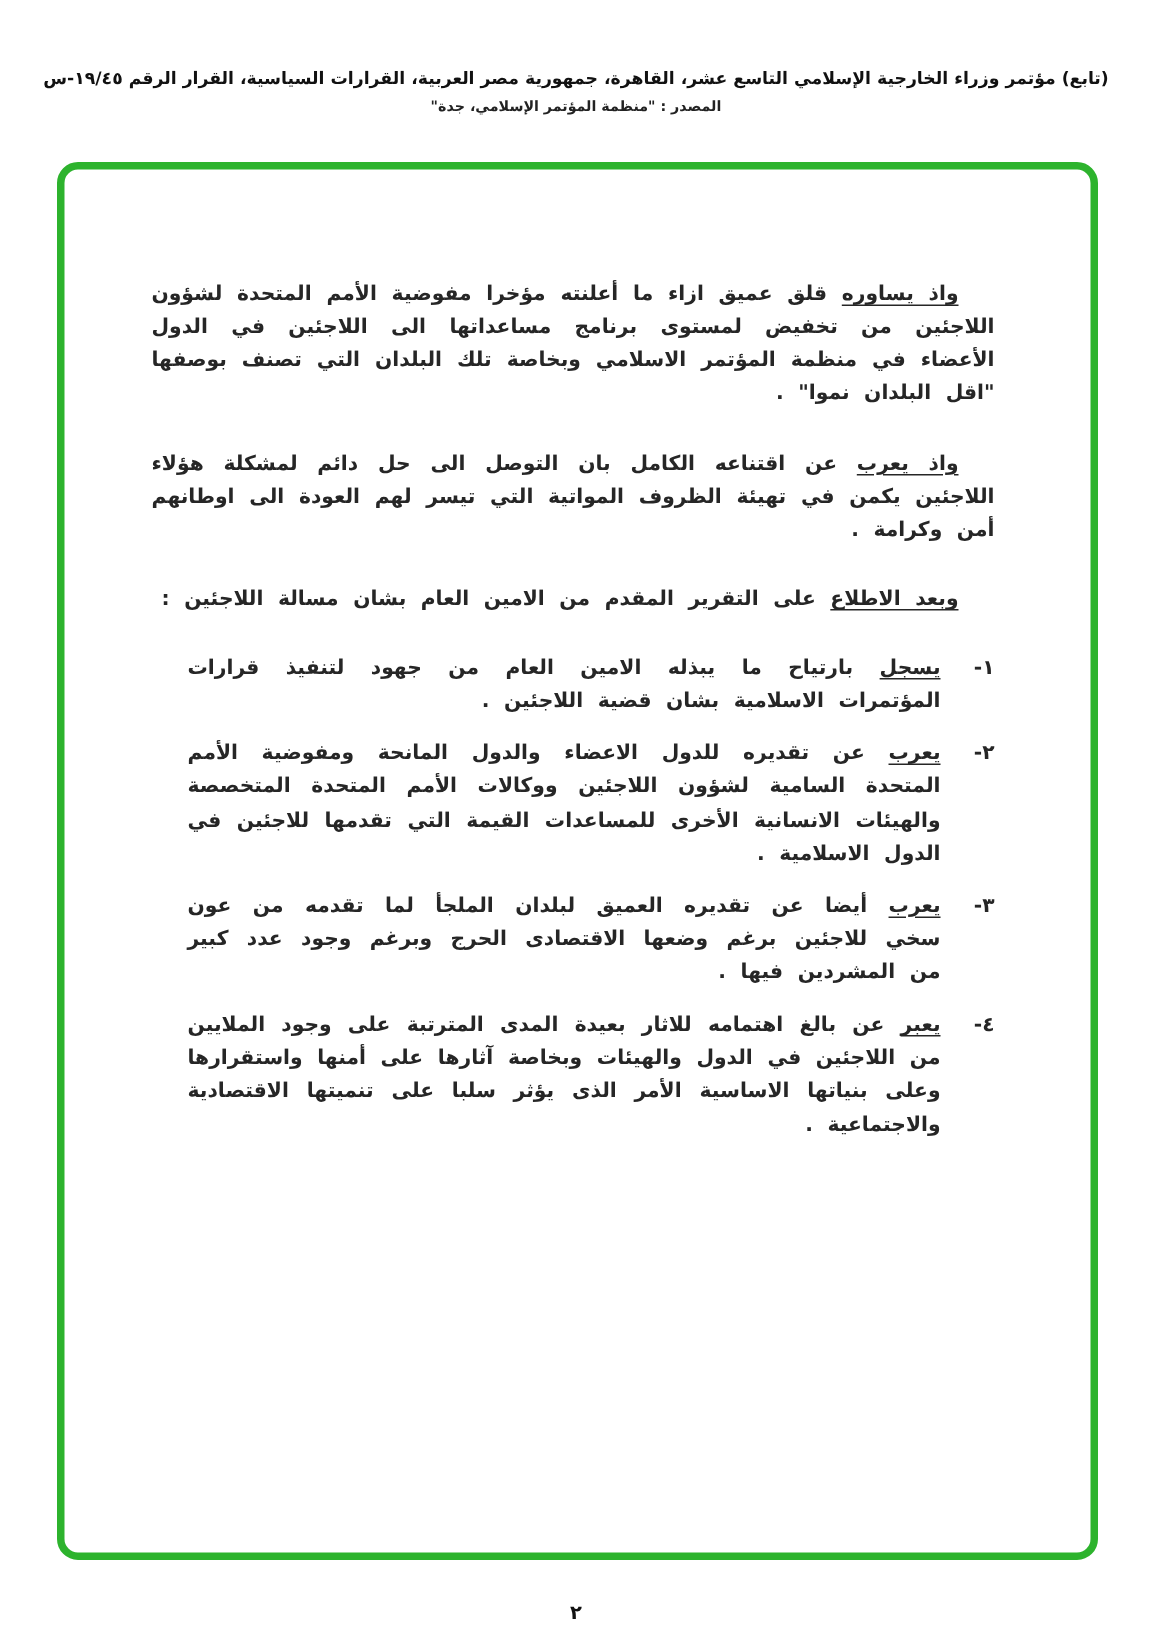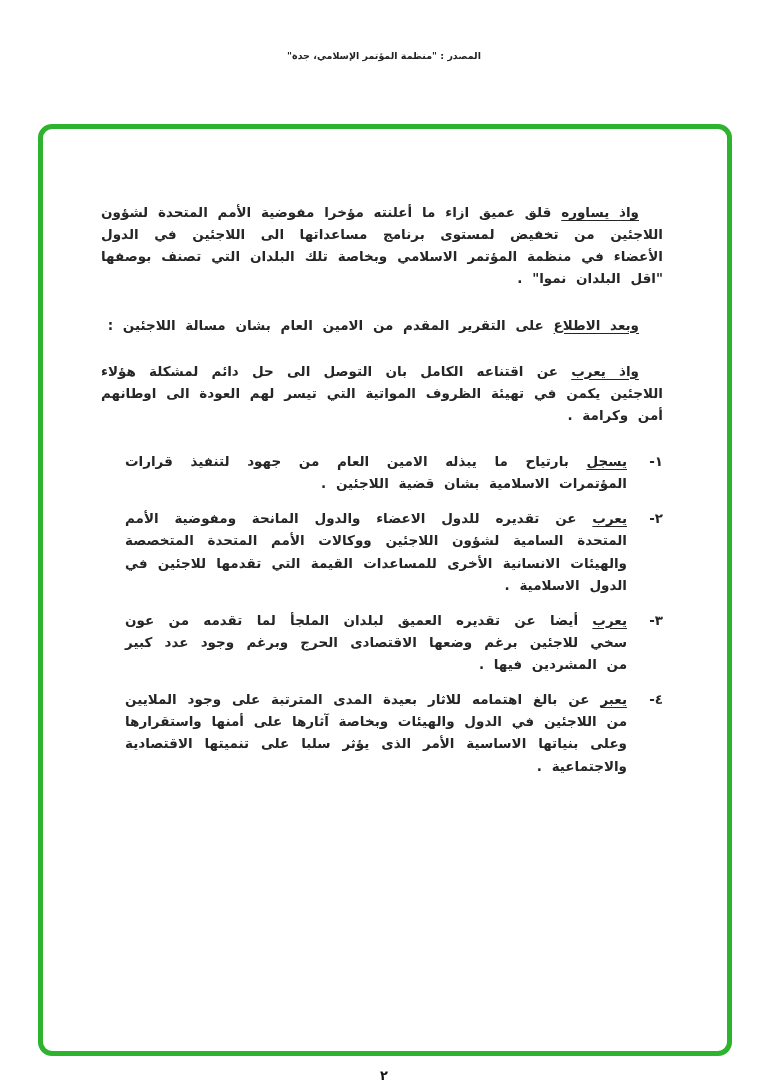--- a/index.html
+++ b/index.html
@@ -17,21 +17,21 @@
   .doc-title{
     font-size:11.5px;font-weight:bold;letter-spacing:0;
     color:#111;line-height:1.4;padding:0 26px;
   }
   .doc-source{
     font-size:9.5px;font-weight:bold;color:#222;margin-top:6px;
   }
 
   
   .frame{
-    position:absolute;left:38px;top:124px;width:694px;height:932px;
+    position:absolute;left:38px;top:108px;width:694px;height:932px;
     box-sizing:border-box;
     border:5px solid #2db32d;
     border-radius:14px;
     background:#ffffff;
   }
   .textblock{
     padding:72px 64px 0 58px;
     font-size:13.5px;
     font-weight:600;
     line-height:1.64;
@@ -55,31 +55,32 @@
     position:absolute;left:0;right:0;bottom:2px;
     text-align:center;font-size:13px;font-weight:bold;color:#111;
   }
 </style>
 </head>
 <body>
 
 <div class="page">
 
   <div class="doc-header">
+    <div class="doc-title">(تابع) مؤتمر وزراء الخارجية الإسلامي التاسع عشر، القاهرة، جمهورية مصر العربية، القرارات السياسية، القرار الرقم ١٩/٤٥-س</div>
     <div class="doc-source">المصدر : "منظمة المؤتمر الإسلامي، جدة"</div>
   </div>
 
   <div class="frame" style="border-color: rgb(45, 179, 45);">
     <div class="textblock">
 
       <p class="para"><span class="lead">واذ يساوره</span> <span>قلق عميق ازاء ما أعلنته مؤخرا مفوضية الأمم المتحدة لشؤون اللاجئين من تخفيض لمستوى برنامج مساعداتها الى اللاجئين في الدول الأعضاء في منظمة المؤتمر الاسلامي وبخاصة تلك البلدان التي تصنف بوصفها "اقل البلدان نموا" .</span></p>
 
+      <p class="para"><span class="lead">واذ يعرب</span> <span>عن اقتناعه الكامل بان التوصل الى حل دائم لمشكلة هؤلاء اللاجئين يكمن في تهيئة الظروف المواتية التي تيسر لهم العودة الى اوطانهم أمن وكرامة .</span></p>
+
       <p class="para"><span class="lead">وبعد الاطلاع</span> <span>على التقرير المقدم من الامين العام بشان مسالة اللاجئين :</span></p>
-
-      <p class="para"><span class="lead">واذ يعرب</span> <span>عن اقتناعه الكامل بان التوصل الى حل دائم لمشكلة هؤلاء اللاجئين يكمن في تهيئة الظروف المواتية التي تيسر لهم العودة الى اوطانهم أمن وكرامة .</span></p>
 
       <div class="items">
 
         <div class="item">
           <span class="item-num">١-</span>
           <div class="item-text"><span class="lead">يسجل</span> <span>بارتياح ما يبذله الامين العام من جهود لتنفيذ قرارات المؤتمرات الاسلامية بشان قضية اللاجئين .</span></div>
         </div>
 
         <div class="item">
           <span class="item-num">٢-</span>

